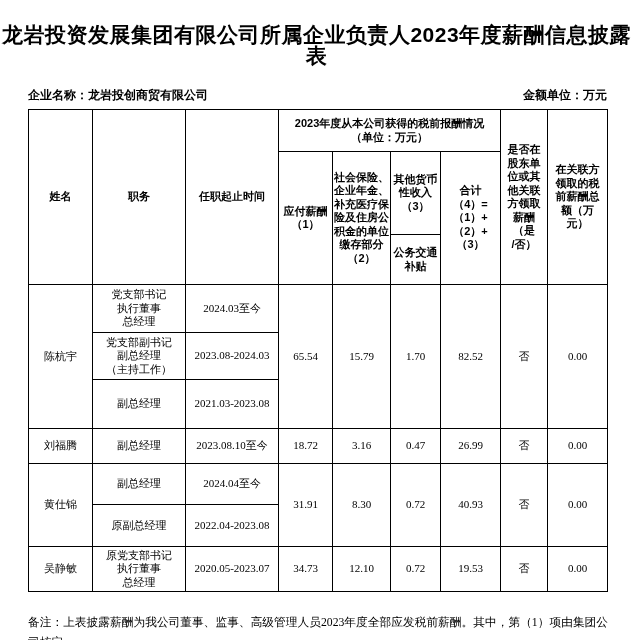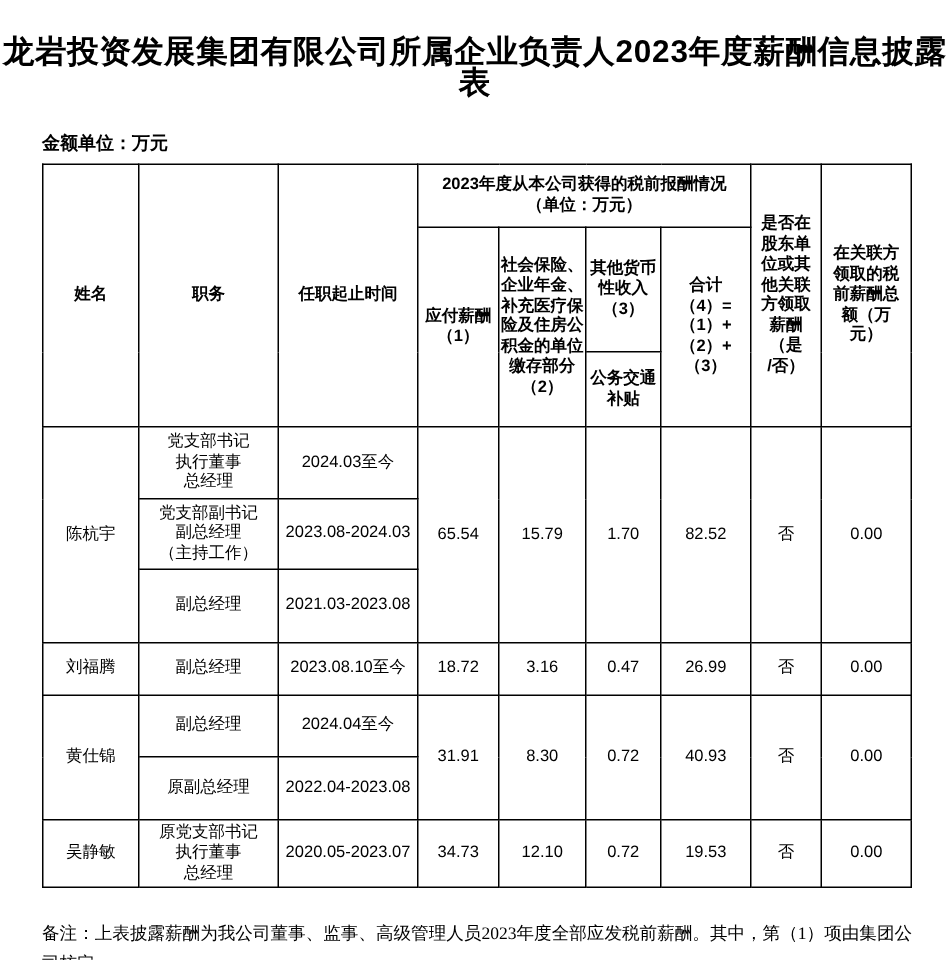--- a/index.html
+++ b/index.html
@@ -46,21 +46,21 @@
     font-size: 11px;
     line-height: 13.5px;
     white-space: pre-line;
     overflow: hidden;
   }
   table.salary th {
     font-family: "Liberation Sans", sans-serif;
     font-weight: bold;
   }
   table.salary td {
-    font-family: Liberation Sans, sans-serif;
+    font-family: Liberation Serif, serif;
     font-weight: normal;
   }
   
   tr.hA  { height: 42px; }
   tr.hB  { height: 83px; }
   tr.hC  { height: 50px; }
   tr.r1a { height: 48px; }
   tr.r1b { height: 47px; }
   tr.r1c { height: 49px; }
   tr.r2  { height: 35px; }
@@ -80,20 +80,21 @@
   }
 </style>
 </head>
 <body>
 
 <div class="page">
 
   <div class="title">龙岩投资发展集团有限公司所属企业负责人2023年度薪酬信息披露表</div>
 
   <div class="meta">
+    <span>企业名称：龙岩投创商贸有限公司</span>
     <span>金额单位：万元</span>
   </div>
 
   <table class="salary">
     <colgroup>
       <col style="width:64px">
         <col style="width:93px">
         <col style="width:93px">
       <col style="width:54px">
         <col style="width:58px">

